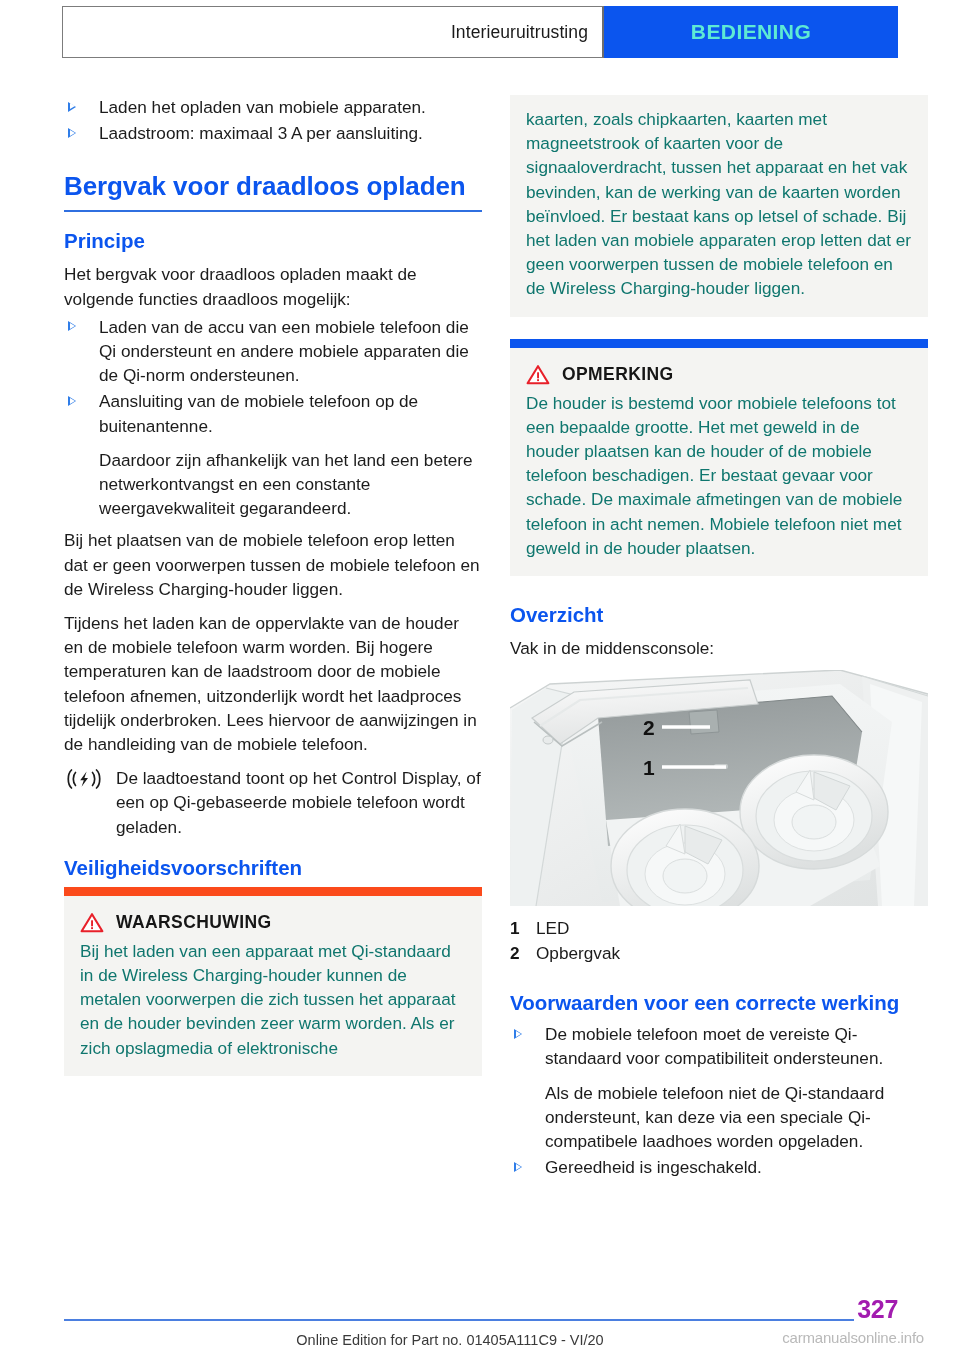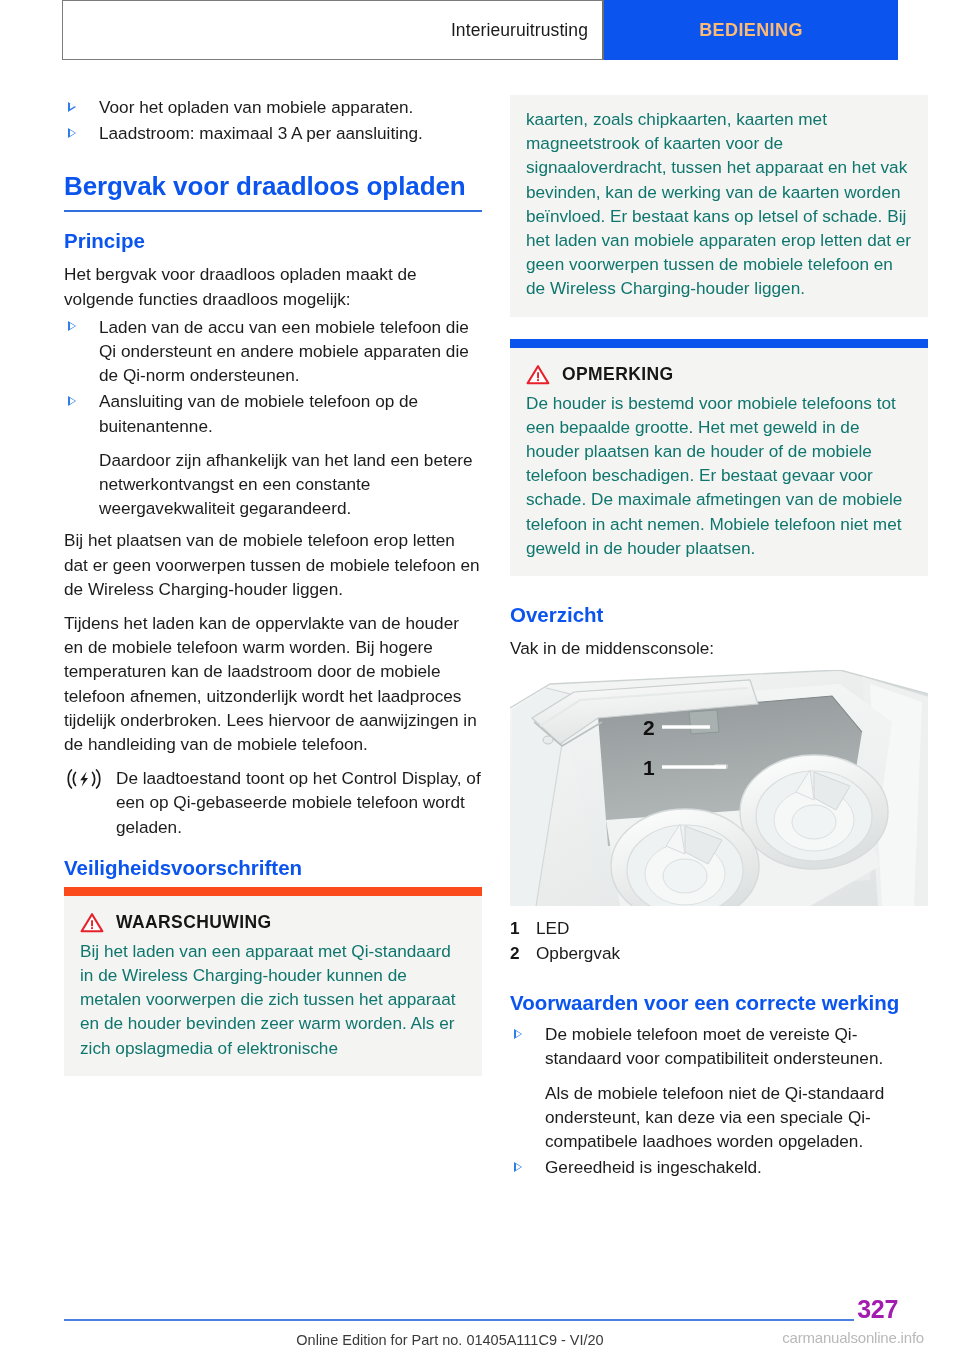--- a/index.html
+++ b/index.html
@@ -7,42 +7,42 @@
     width: 960px; height: 1362px;
     background: #ffffff;
     font-family: "Liberation Sans", sans-serif;
     color: #1a1a1a;
     overflow: hidden;
   }
   .page { position: relative; width: 960px; height: 1362px; }
 
   
   .header {
-    position: absolute; left: 62px; top: 0;
-    width: 836px; height: 60px;
+    position: absolute; left: 62px; top: 6px;
+    width: 836px; height: 52px;
     display: flex; align-items: stretch;
   }
   .header-left {
     flex: 0 0 542px;
     border: 1px solid #7c7c7c;
     border-right: 2px solid #6e6e6e;
     background: #fff;
     display: flex; align-items: center; justify-content: flex-end;
     padding-right: 14px;
   }
   .header-left span {
     font-size: 17.5px; color: #1a1a1a; letter-spacing: .1px;
   }
   .header-right {
     flex: 1 1 auto;
     background: #0B55EE;
     display: flex; align-items: center; justify-content: center;
   }
   .header-right span {
-    font-size: 18px; font-weight: bold; color: #fdba74; letter-spacing: .4px;
+    font-size: 21px; font-weight: bold; color: #5eead4; letter-spacing: .4px;
   }
 
   
   .col {
     position: absolute; top: 95px; width: 418px;
   }
   .col-left { left: 64px; }
   .col-right { left: 510px; }
 
   
@@ -187,21 +187,21 @@
     <div class="header-right">
       <span>BEDIENING</span>
     </div>
   </div>
 
   <div class="col col-left">
 
     <ul class="bullets">
       <li>
         <span class="tri"></span>
-        <span>Voor het opladen van mobiele apparaten.</span>
+        <span>Laden het opladen van mobiele apparaten.</span>
       </li>
       <li>
         <span class="tri"></span>
         <span>Laadstroom: maximaal 3 A per aansluiting.</span>
       </li>
     </ul>
 
     <h1 class="title">Bergvak voor draadloos opladen</h1>
     <div class="title-rule"></div>
 

